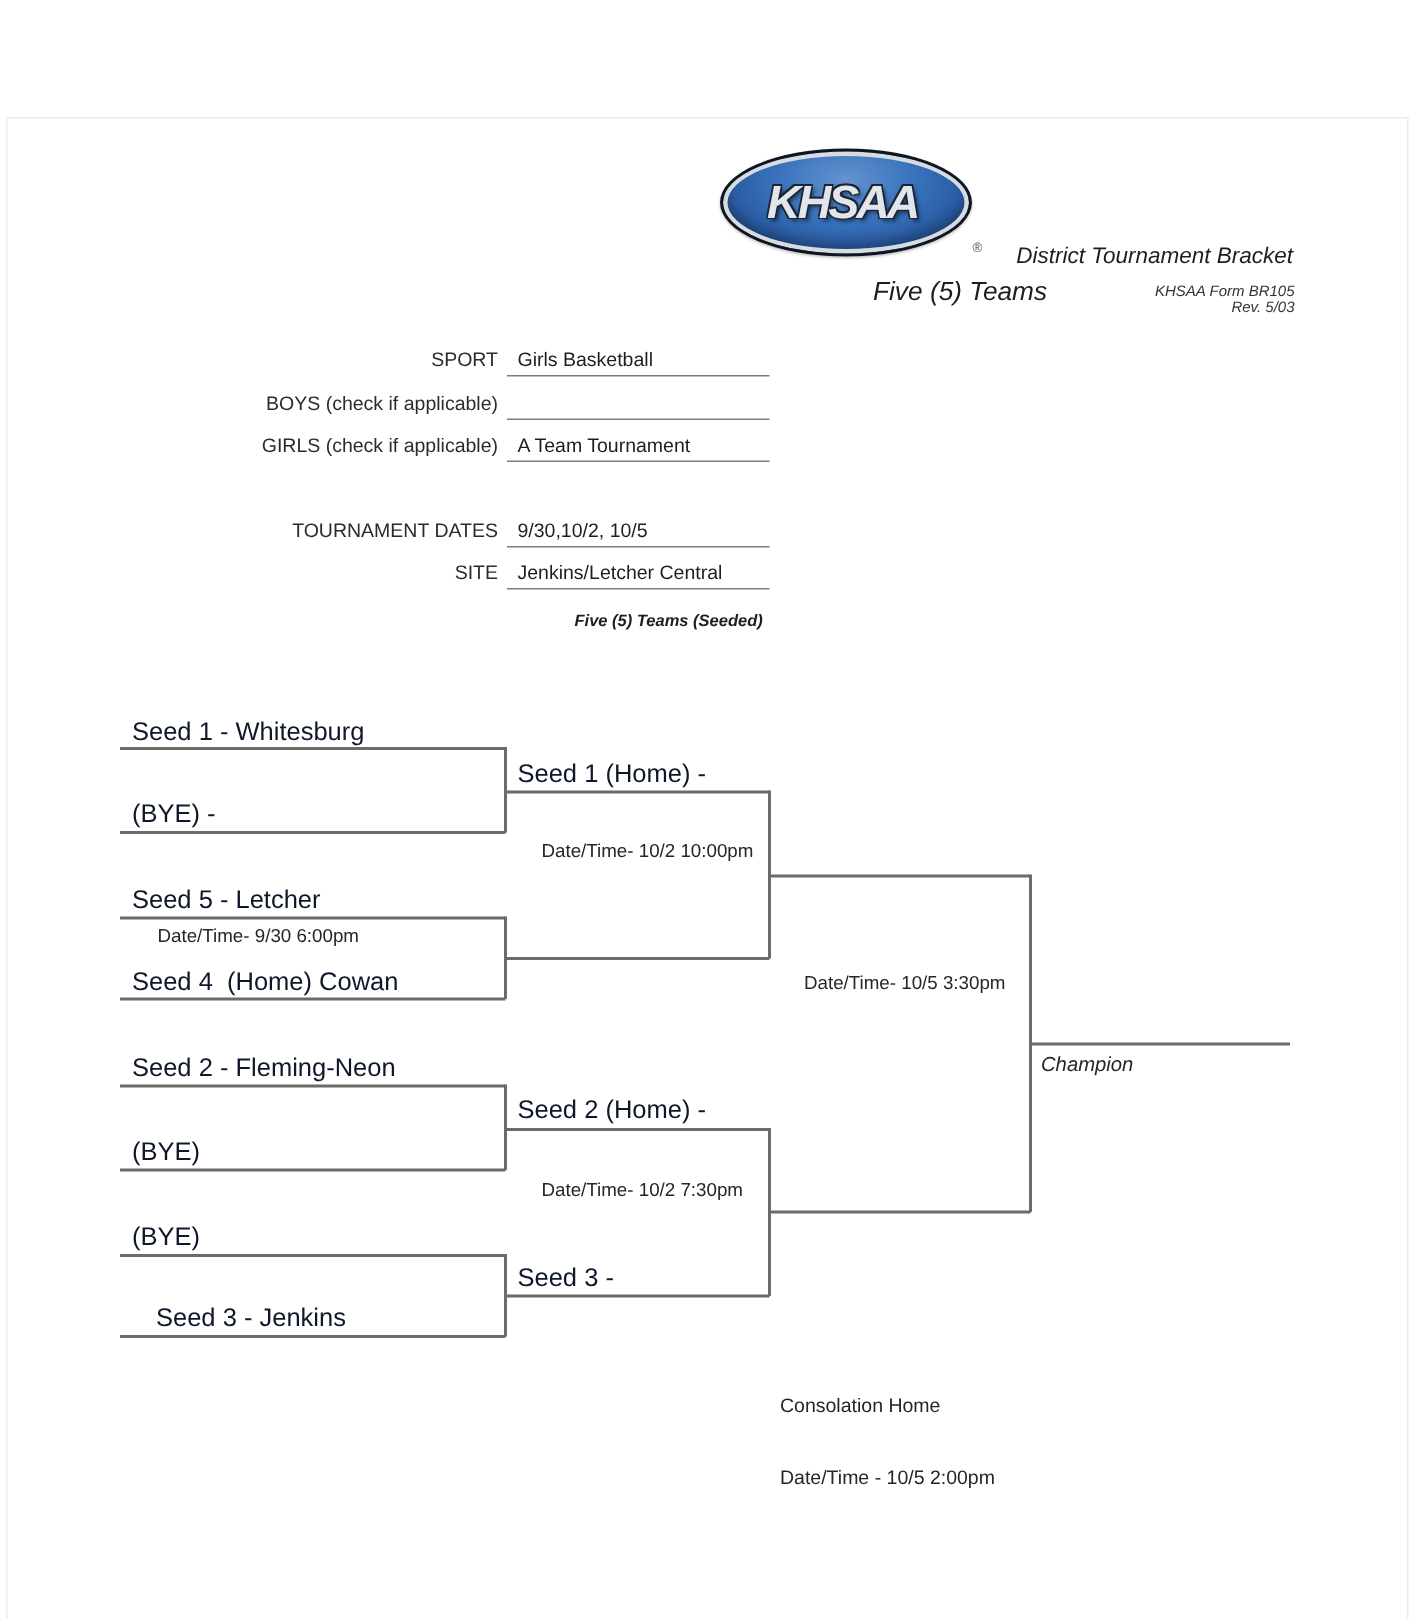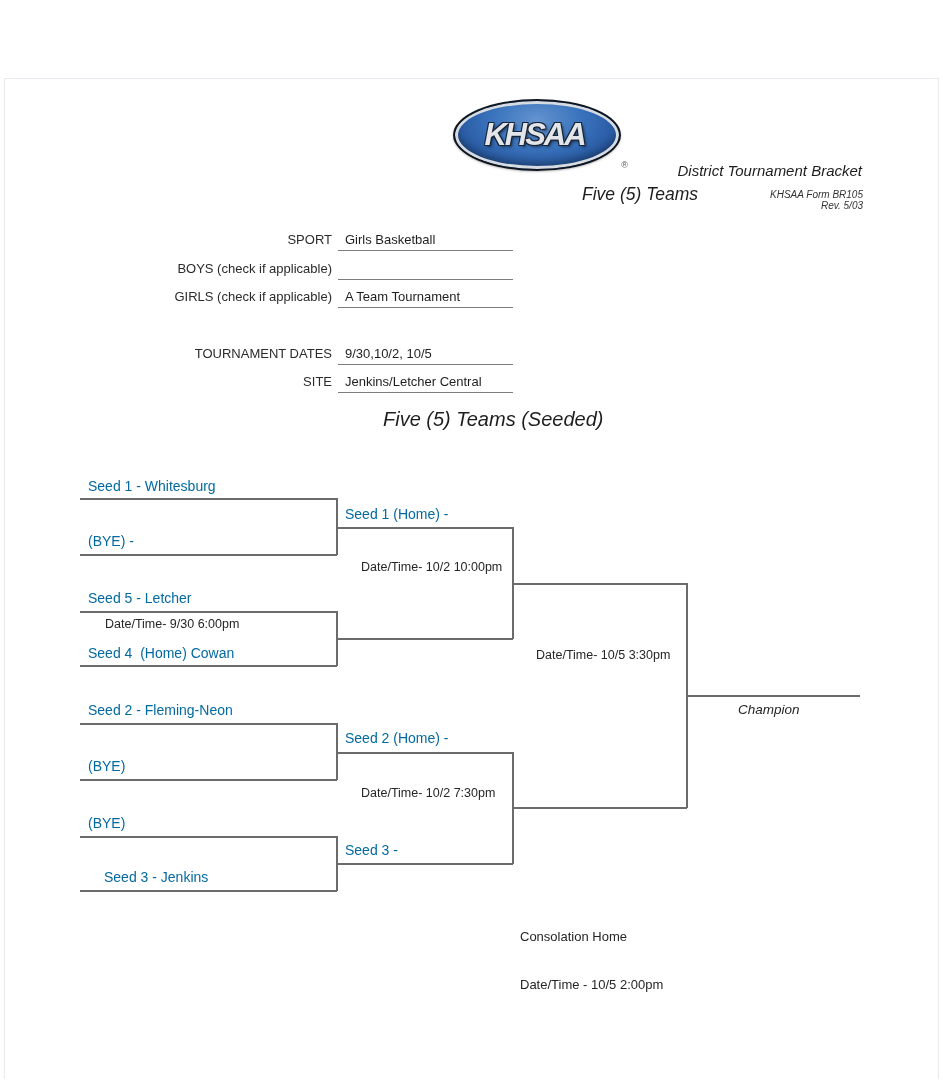--- a/index.html
+++ b/index.html
@@ -5,21 +5,21 @@
   html,body { margin:0; padding:0; background:#ffffff; }
   .page {
     position:relative; width:943px; height:1080px; background:#ffffff;
     font-family:"Liberation Sans", sans-serif; color:#262626; overflow:hidden;
   }
   .scan-frame {
     position:absolute; left:4px; top:78px; width:933px; height:1000px;
     border:1px solid #e9e9ef; border-bottom:none; pointer-events:none;
   }
   
-  .logo { position:absolute; left:453px; top:99px; width:168px; height:72px; }
+  .logo { position:absolute; left:480px; top:99px; width:168px; height:72px; }
   .logo-oval {
     width:100%; height:100%; border-radius:50%;
     background: radial-gradient(ellipse at 50% 28%, #6493cf 0%, #3a74bd 38%, #2a5ca5 68%, #1b3c72 100%);
     border:2px solid #10161f;
     box-shadow: inset 0 0 0 3px #d6dbe1, inset 0 -6px 10px rgba(0,0,0,.35), 0 1px 2px rgba(0,0,0,.25);
     display:flex; align-items:center; justify-content:center; box-sizing:border-box;
   }
   .logo-text {
     font-style:italic; font-weight:bold; font-size:31px; letter-spacing:-2px;
     color:#e2e6ea; padding-right:5px;
@@ -34,26 +34,26 @@
   .rev-no      { position:absolute; right:80px; top:200px; font-size:10px; font-style:italic; color:#333; }
   
   .form-row   { position:absolute; left:0; width:513px; height:21px; }
   .form-label { position:absolute; left:0; bottom:4px; width:332px; text-align:right; font-size:13px; color:#2b2b2b; white-space:pre; }
   .form-value {
     position:absolute; left:338px; bottom:0; width:175px; min-height:18px;
     border-bottom:1.5px solid #7d7d7d; box-sizing:border-box;
     font-size:13px; color:#1e1e1e; padding:0 0 3px 7px; white-space:pre;
   }
   
-  .seeded-title { position:absolute; left:383px; top:408px; font-size:20px; font-weight:normal; font-style:italic; color:#1e1e1e; }
+  .seeded-title { position:absolute; left:383px; top:408px; font-size:11px; font-weight:bold; font-style:italic; color:#1e1e1e; }
   .hl { position:absolute; height:1.5px; background:#6b6b6b; }
   .vl { position:absolute; width:1.5px;  background:#6b6b6b; }
-  .bracket-label { position:absolute; font-size:14px; color:#0369a1; white-space:pre; }
+  .bracket-label { position:absolute; font-size:17px; color:#0f172a; white-space:pre; }
   .dt-label      { position:absolute; font-size:12.5px; color:#262626; white-space:pre; }
-  .champion-label{ position:absolute; font-size:13.5px; font-style:italic; color:#262626;margin-left:44px; }
+  .champion-label{ position:absolute; font-size:13.5px; font-style:italic; color:#262626; }
   .consolation   { position:absolute; font-size:13px; line-height:16px; color:#262626; white-space:pre; }
 </style>
 </head>
 <body>
 
 <div class="page">
   <div class="scan-frame"></div>
 
   <div class="logo">
     <div class="logo-oval">

